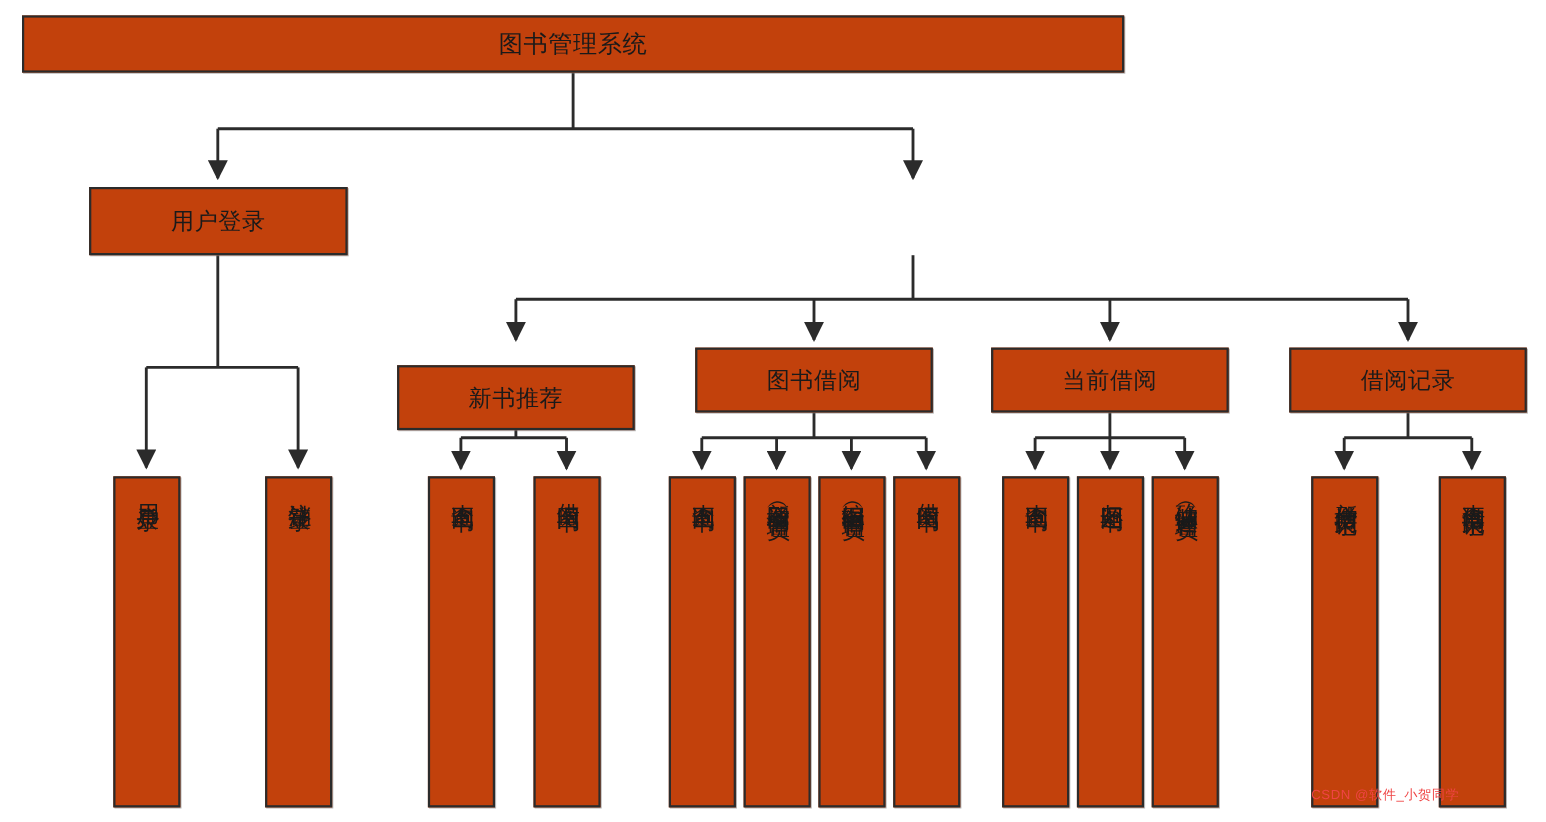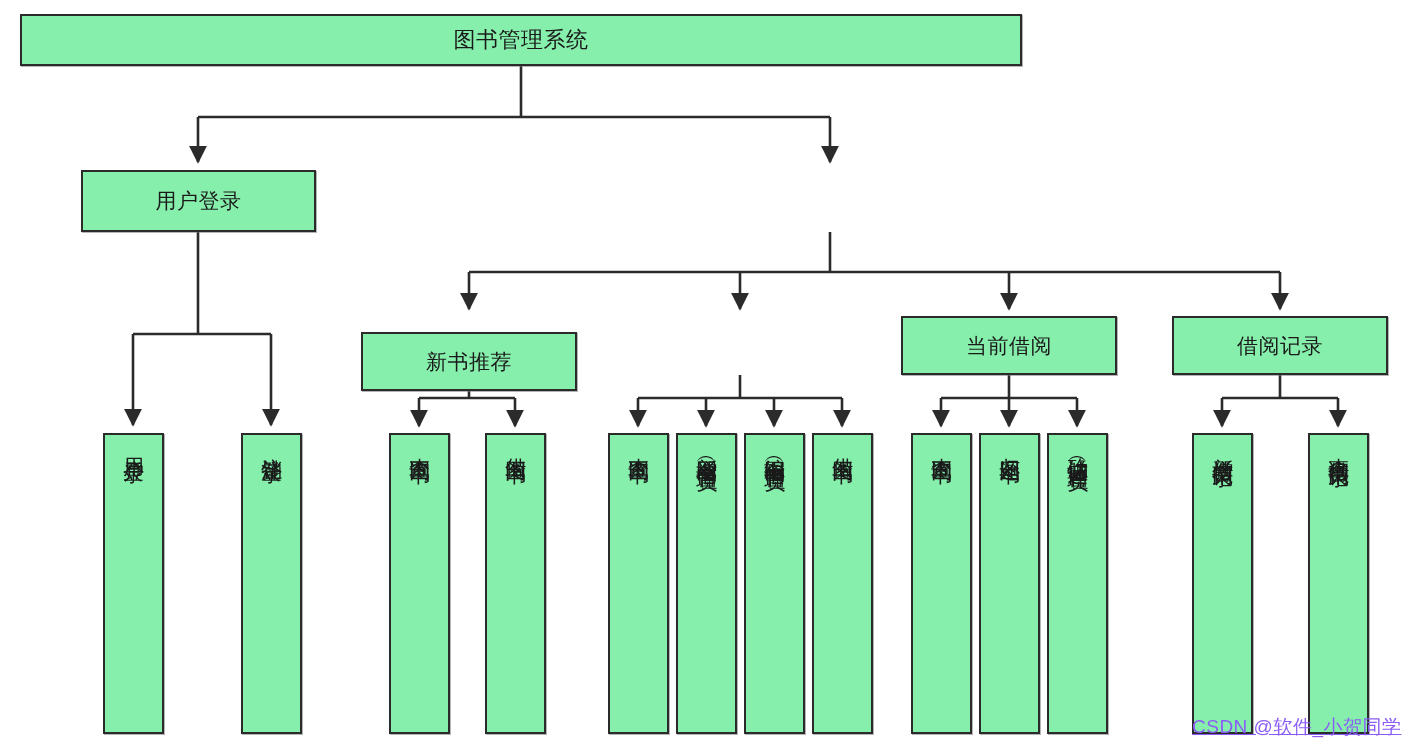--- a/index.html
+++ b/index.html
@@ -21,21 +21,21 @@
     position: absolute;
     left: 0;
     top: 0;
     width: 1405px;
     height: 747px;
   }
   .node {
     position: absolute;
     box-sizing: border-box;
     border: 2px solid #2b2b2b;
-    background: #86efac;
+    background: #c2410c;
     display: flex;
     align-items: center;
     justify-content: center;
     color: #1a1a1a;
     box-shadow: 1px 1px 0 0 rgba(120,120,120,0.55);
   }
   .node.horiz {
     font-size: 21px;
     letter-spacing: 0.5px;
   }
@@ -50,25 +50,24 @@
   }
   .leaf .vtext {
     writing-mode: vertical-rl;
     text-orientation: upright;
     line-height: 1.06;
     letter-spacing: 2px;
     white-space: nowrap;
   }
   .watermark {
     position: absolute;
-    font-size: 19px;
-    color: #8b5cf6;
+    font-size: 12px;
+    color: #ef4444;
     white-space: nowrap;
     letter-spacing: 0.5px;
-    text-decoration: underline;
   }
 </style>
 </head>
 <body>
 
 <div id="canvas">
 
   <svg id="edges" viewBox="0 0 1405 747" xmlns="http://www.w3.org/2000/svg">
     <defs>
       <marker id="arrow" viewBox="0 0 10 10" refX="9" refY="5" markerWidth="7" markerHeight="7" orient="auto-start-reverse">
@@ -123,20 +122,23 @@
     <span>图书管理系统</span>
   </div>
 
   <div class="node horiz" style="left:81px; top:170px; width:235px; height:62px;">
     <span>用户登录</span>
   </div>
 
   <div class="node horiz" style="left:361px; top:332px; width:216px; height:59px;">
     <span>新书推荐</span>
   </div>
+  <div class="node horiz" style="left:632px; top:316px; width:216px; height:59px;">
+    <span>图书借阅</span>
+  </div>
   <div class="node horiz" style="left:901px; top:316px; width:216px; height:59px;">
     <span>当前借阅</span>
   </div>
   <div class="node horiz" style="left:1172px; top:316px; width:216px; height:59px;">
     <span>借阅记录</span>
   </div>
 
   <div class="node leaf" style="left:103px; top:433px; width:61px; height:301px;">
     <span class="vtext">用户登录</span>
   </div>

